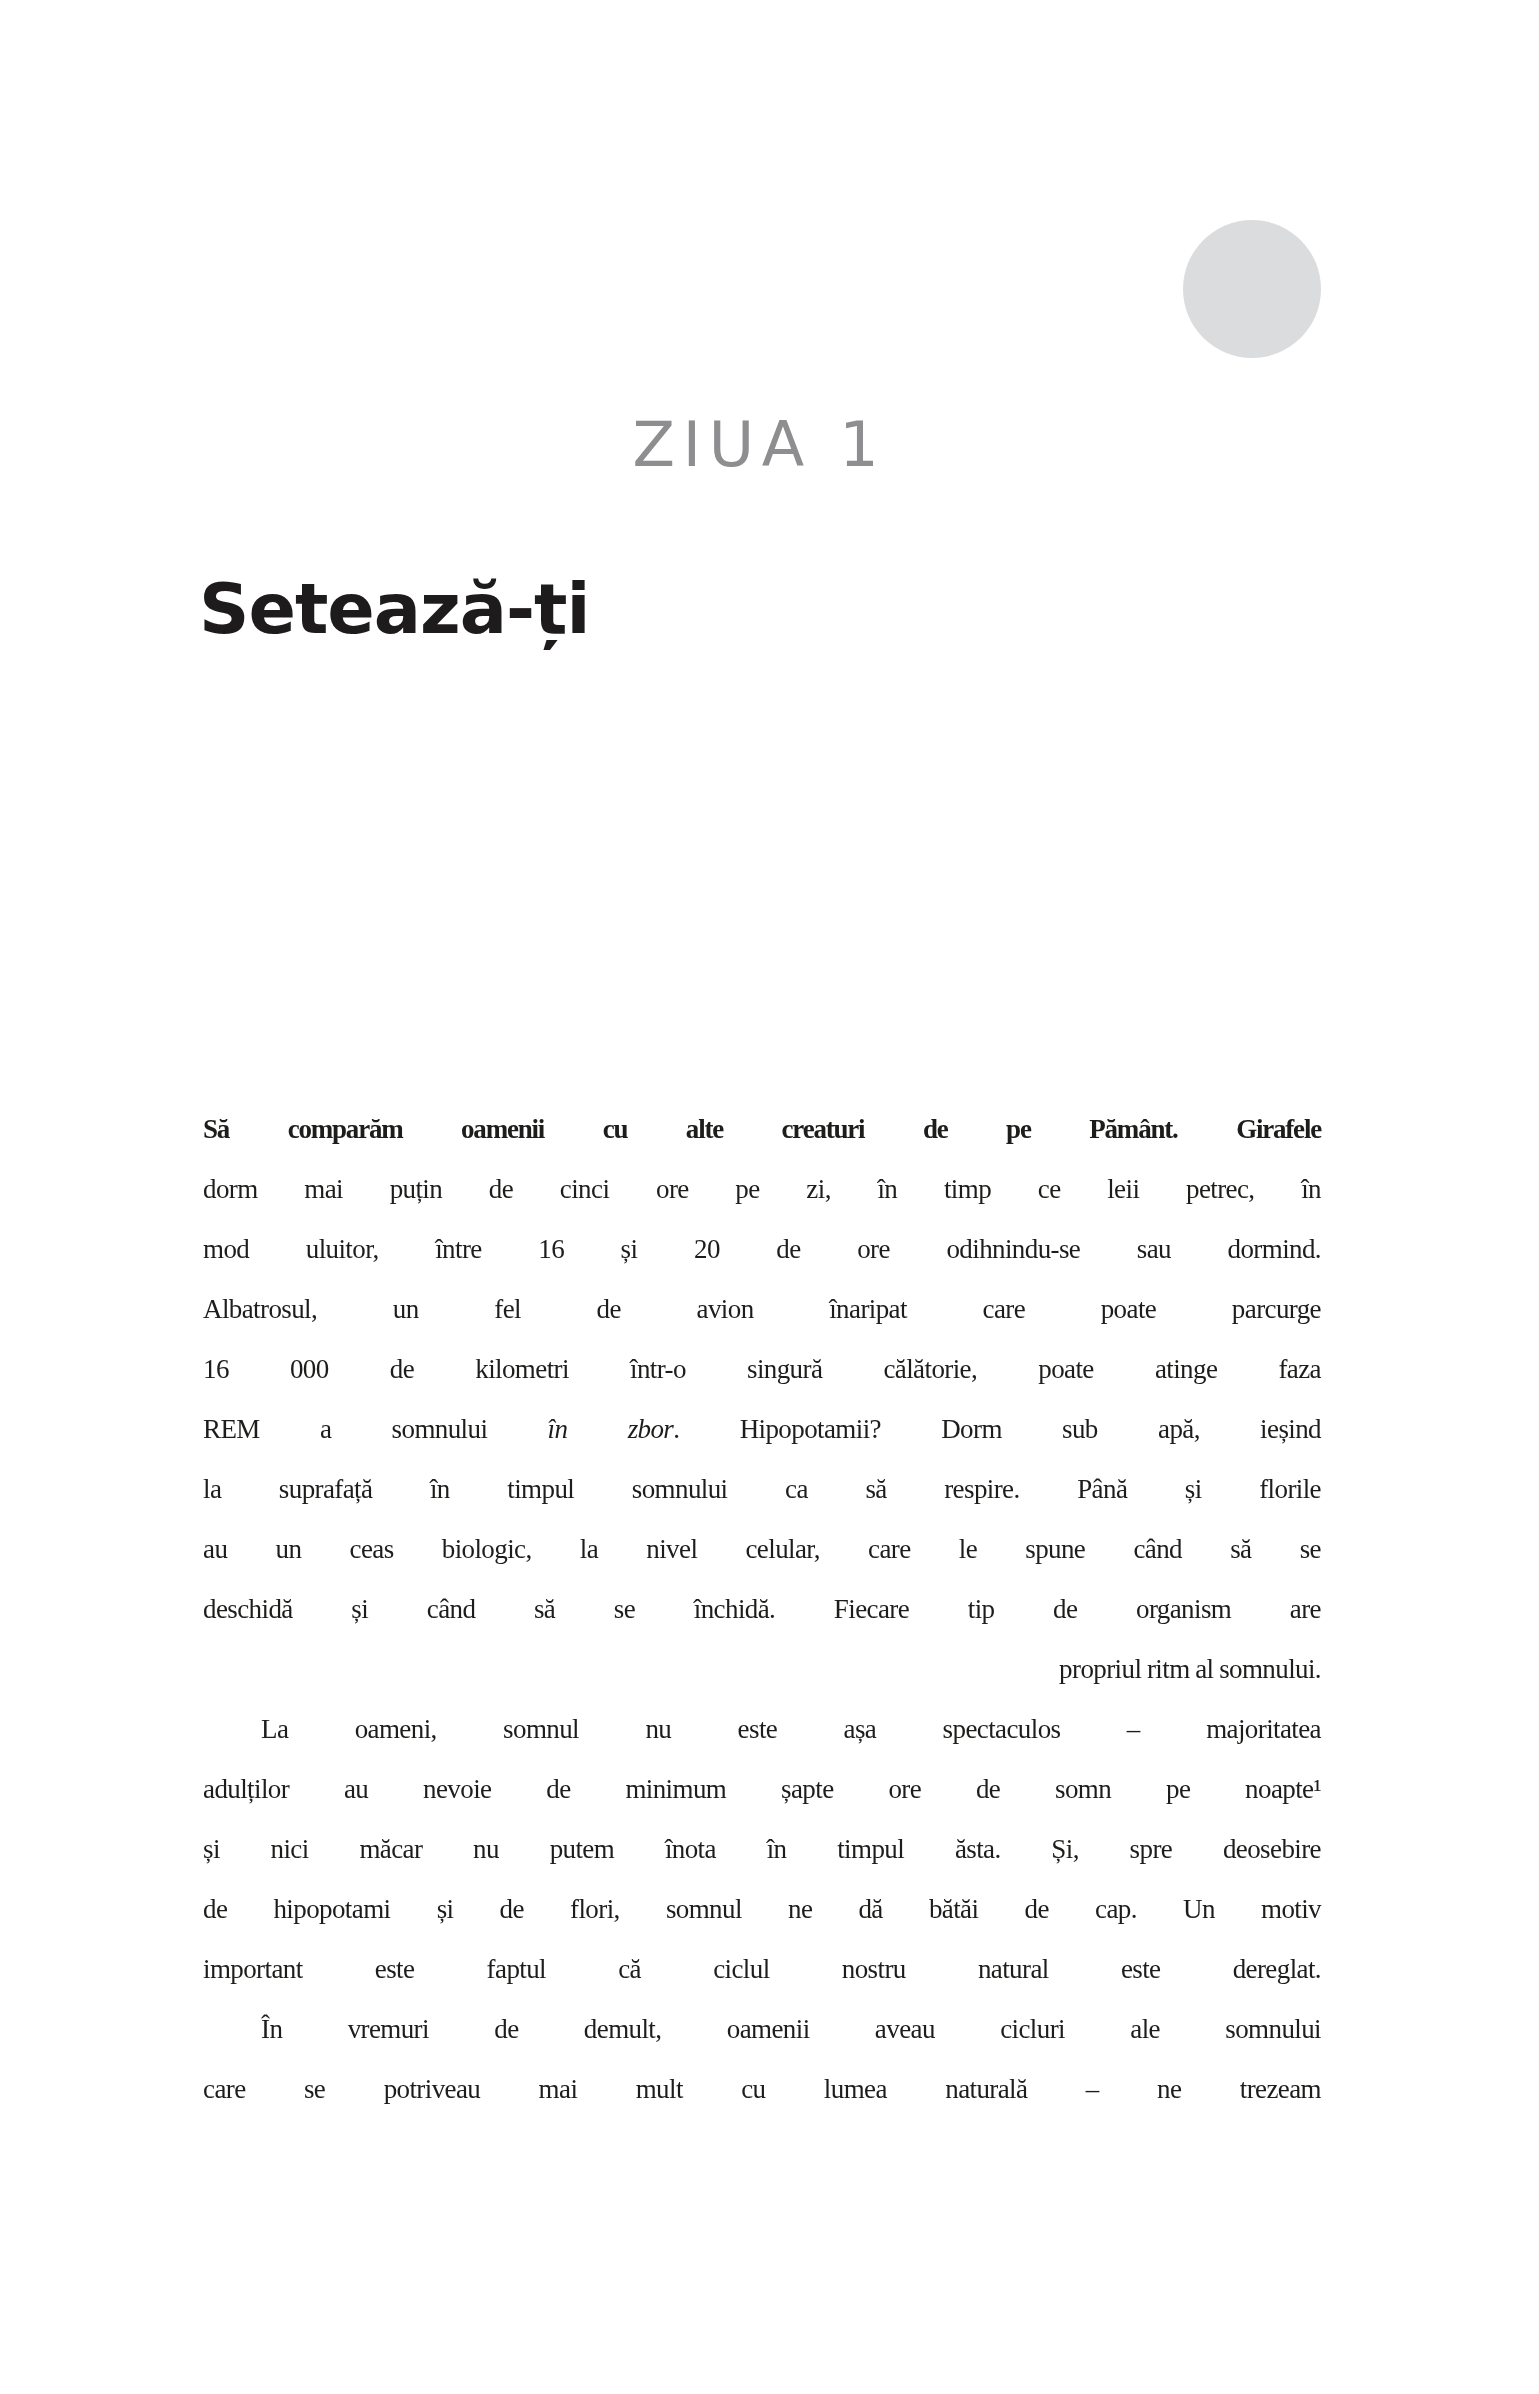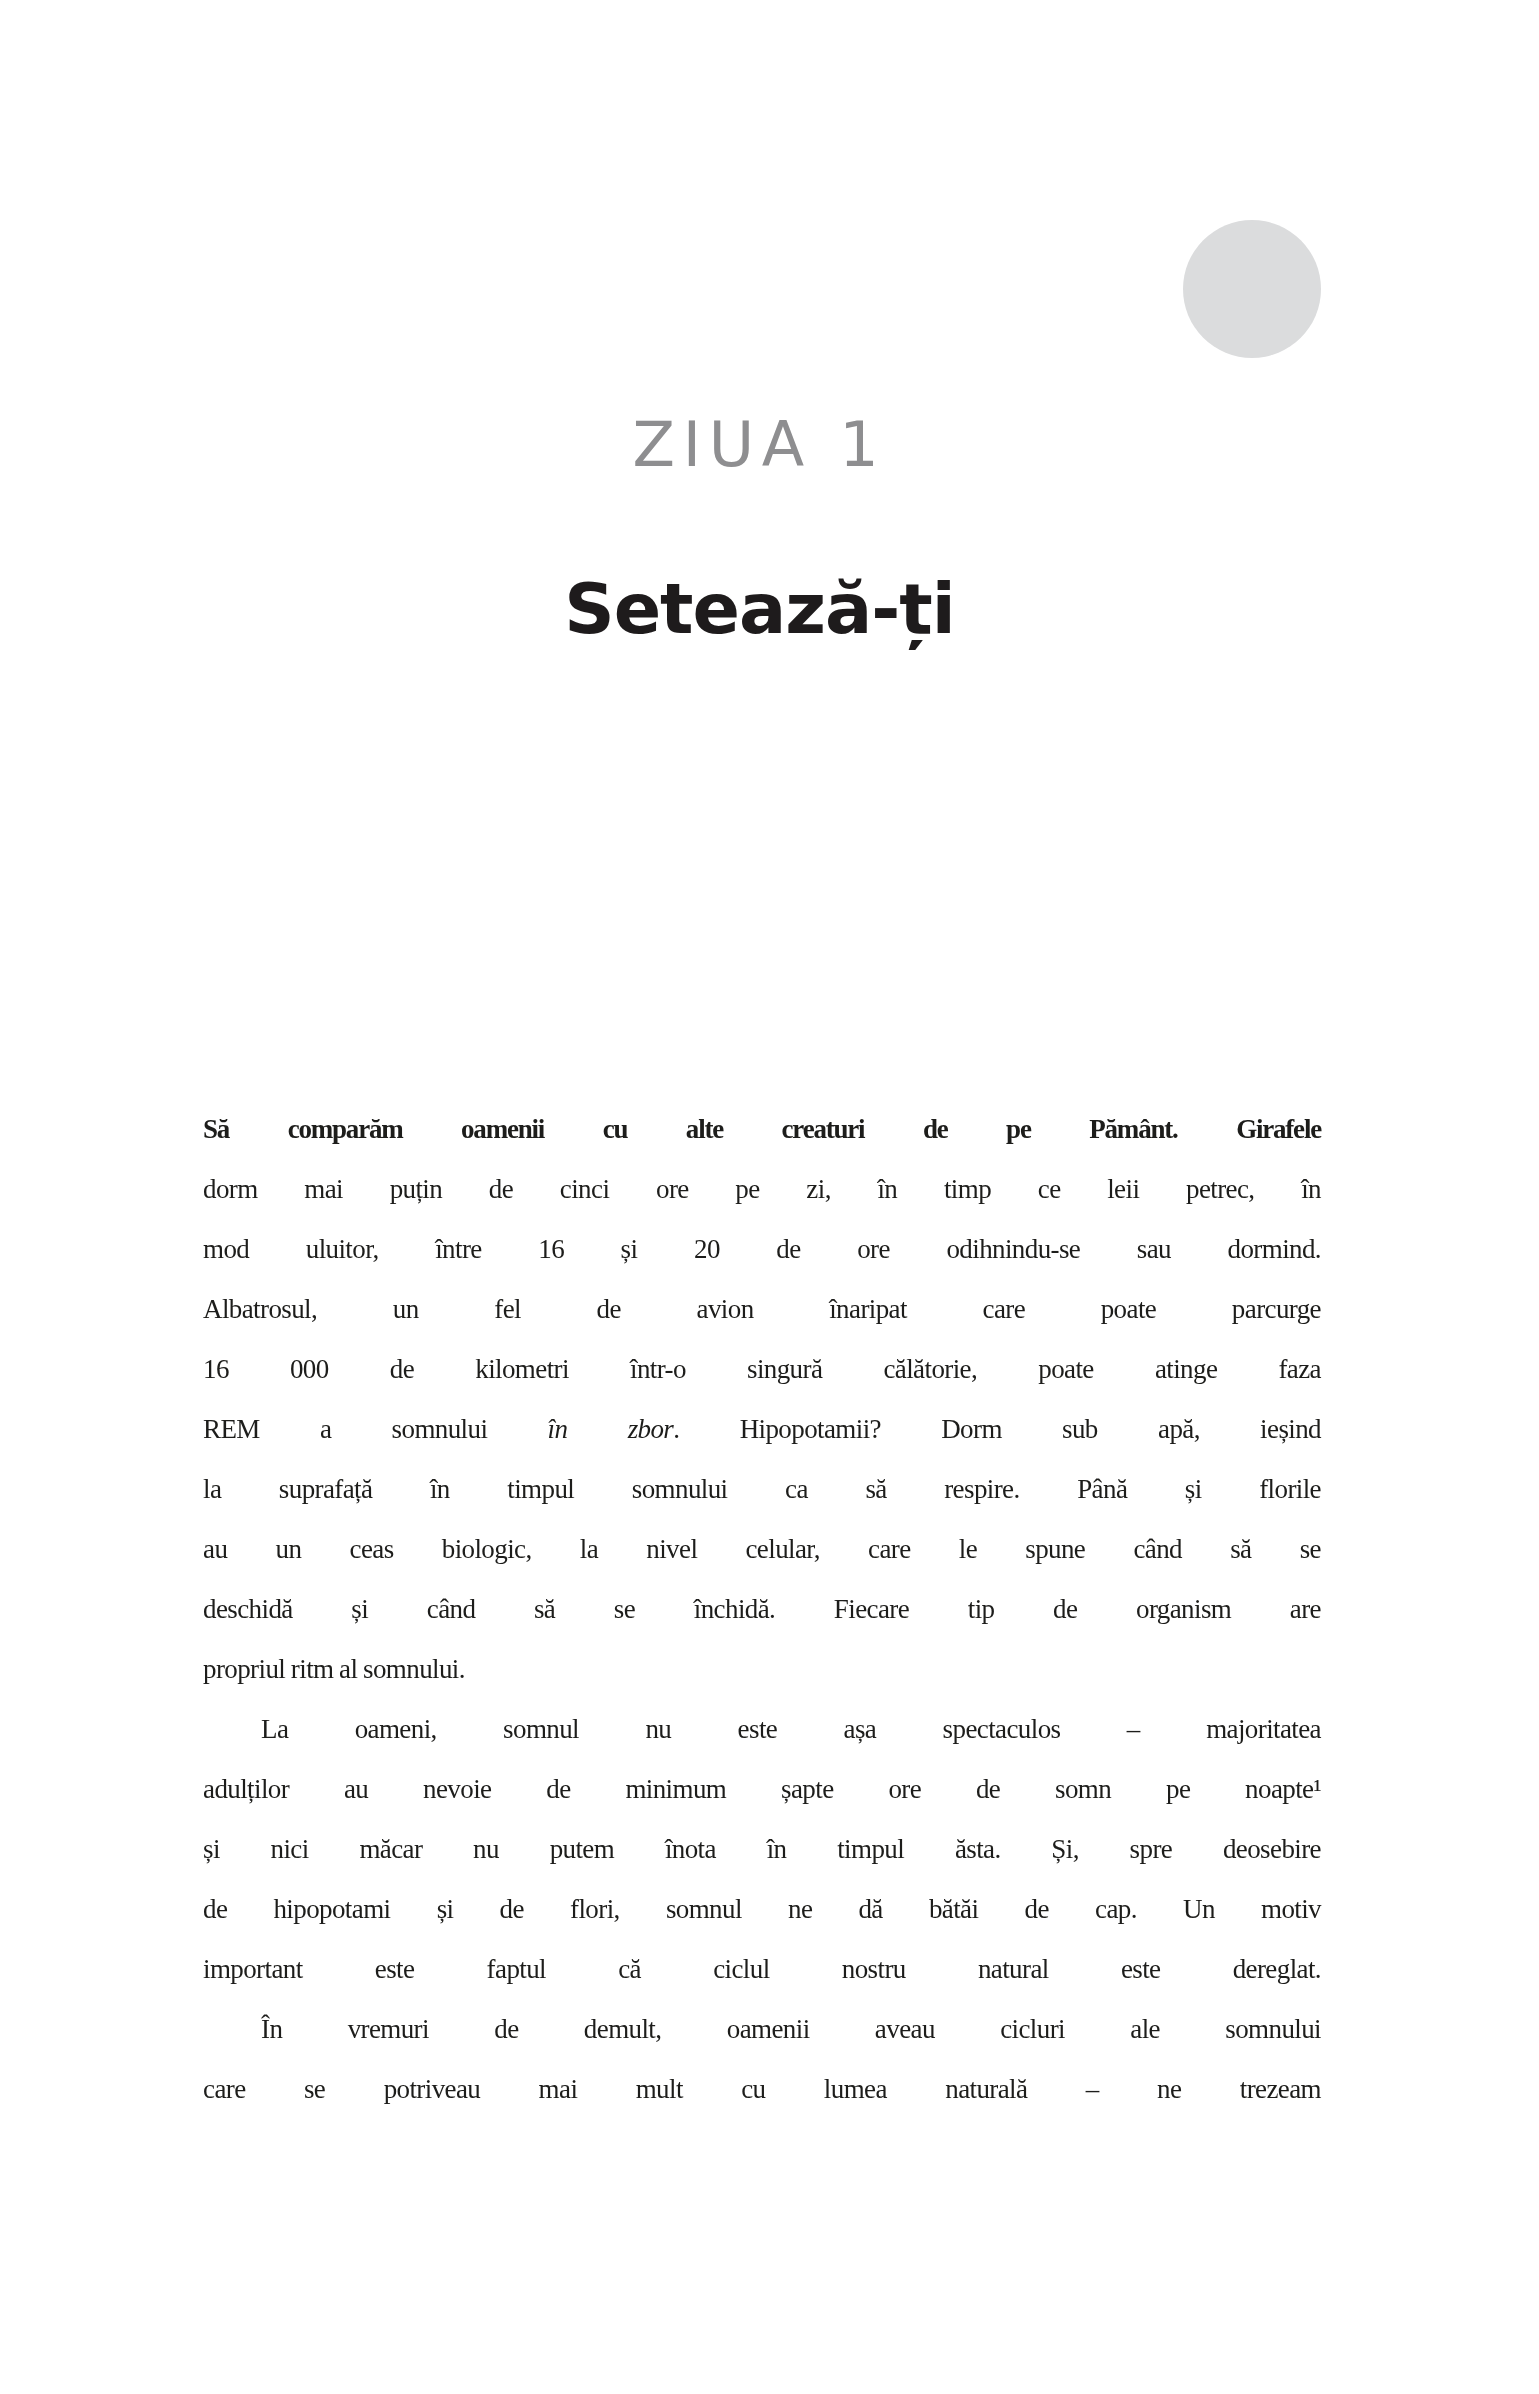--- a/index.html
+++ b/index.html
@@ -29,21 +29,20 @@
     font-size: 62px;
     font-weight: 400;
     letter-spacing: 7.7px;
     line-height: 71px;
   }
   .chapter-title {
     position: absolute;
     left: 191px;
     top: 555px;
     width: 1121px;
-    text-align: center;
     font-family: "DejaVu Sans", sans-serif;
     font-size: 70px;
     font-weight: bold;
     letter-spacing: -1px;
     line-height: 108px;
   }
   .body-text {
     position: absolute;
     left: 195px;
     top: 1099px;
@@ -55,21 +54,21 @@
   }
   .line {
     text-align: justify;
     text-align-last: justify;
   }
   .line.bold {
     font-weight: bold;
     letter-spacing: -1.2px;
   }
   .line.short {
-    text-align: left;
+    text-align: right;
     text-align-last: auto;
   }
   .line.indent {
     padding-left: 58px;
   }
   .italic { font-style: italic; }
 </style>
 </head>
 <body>
 

